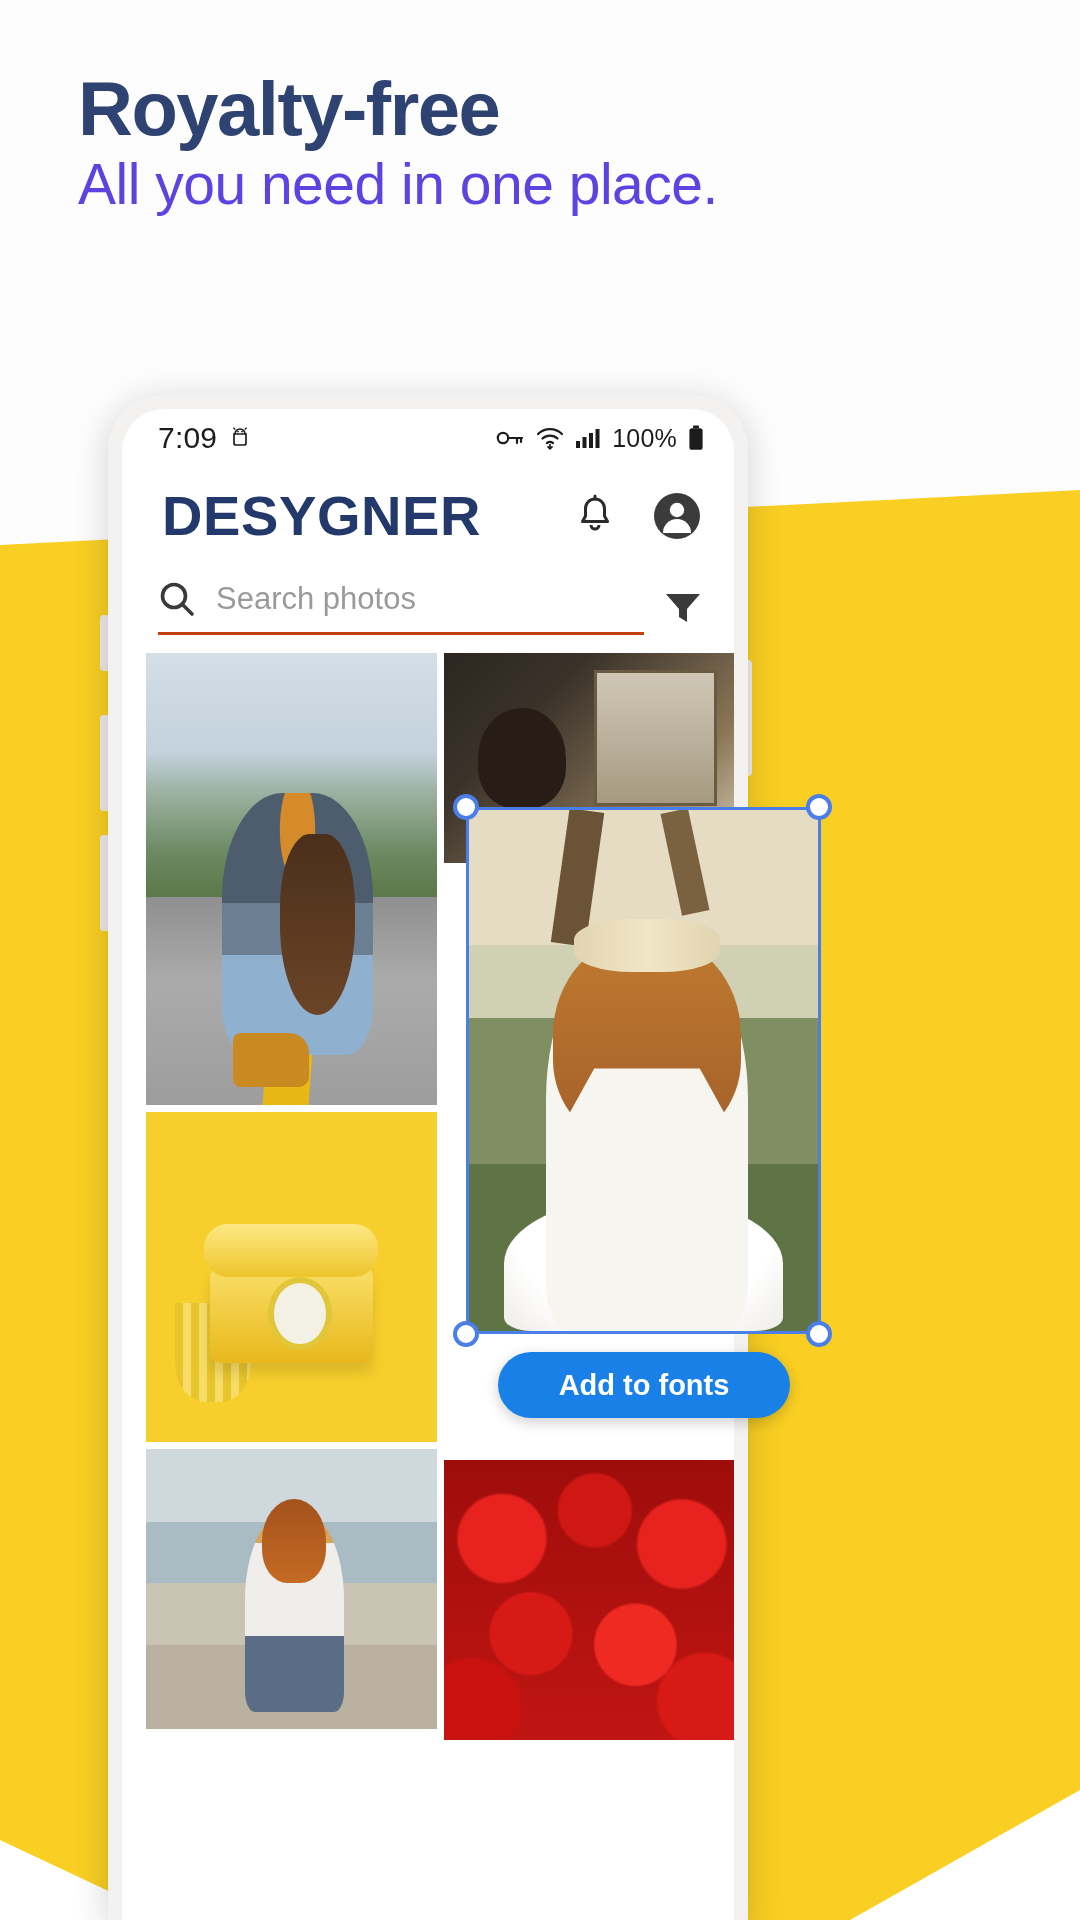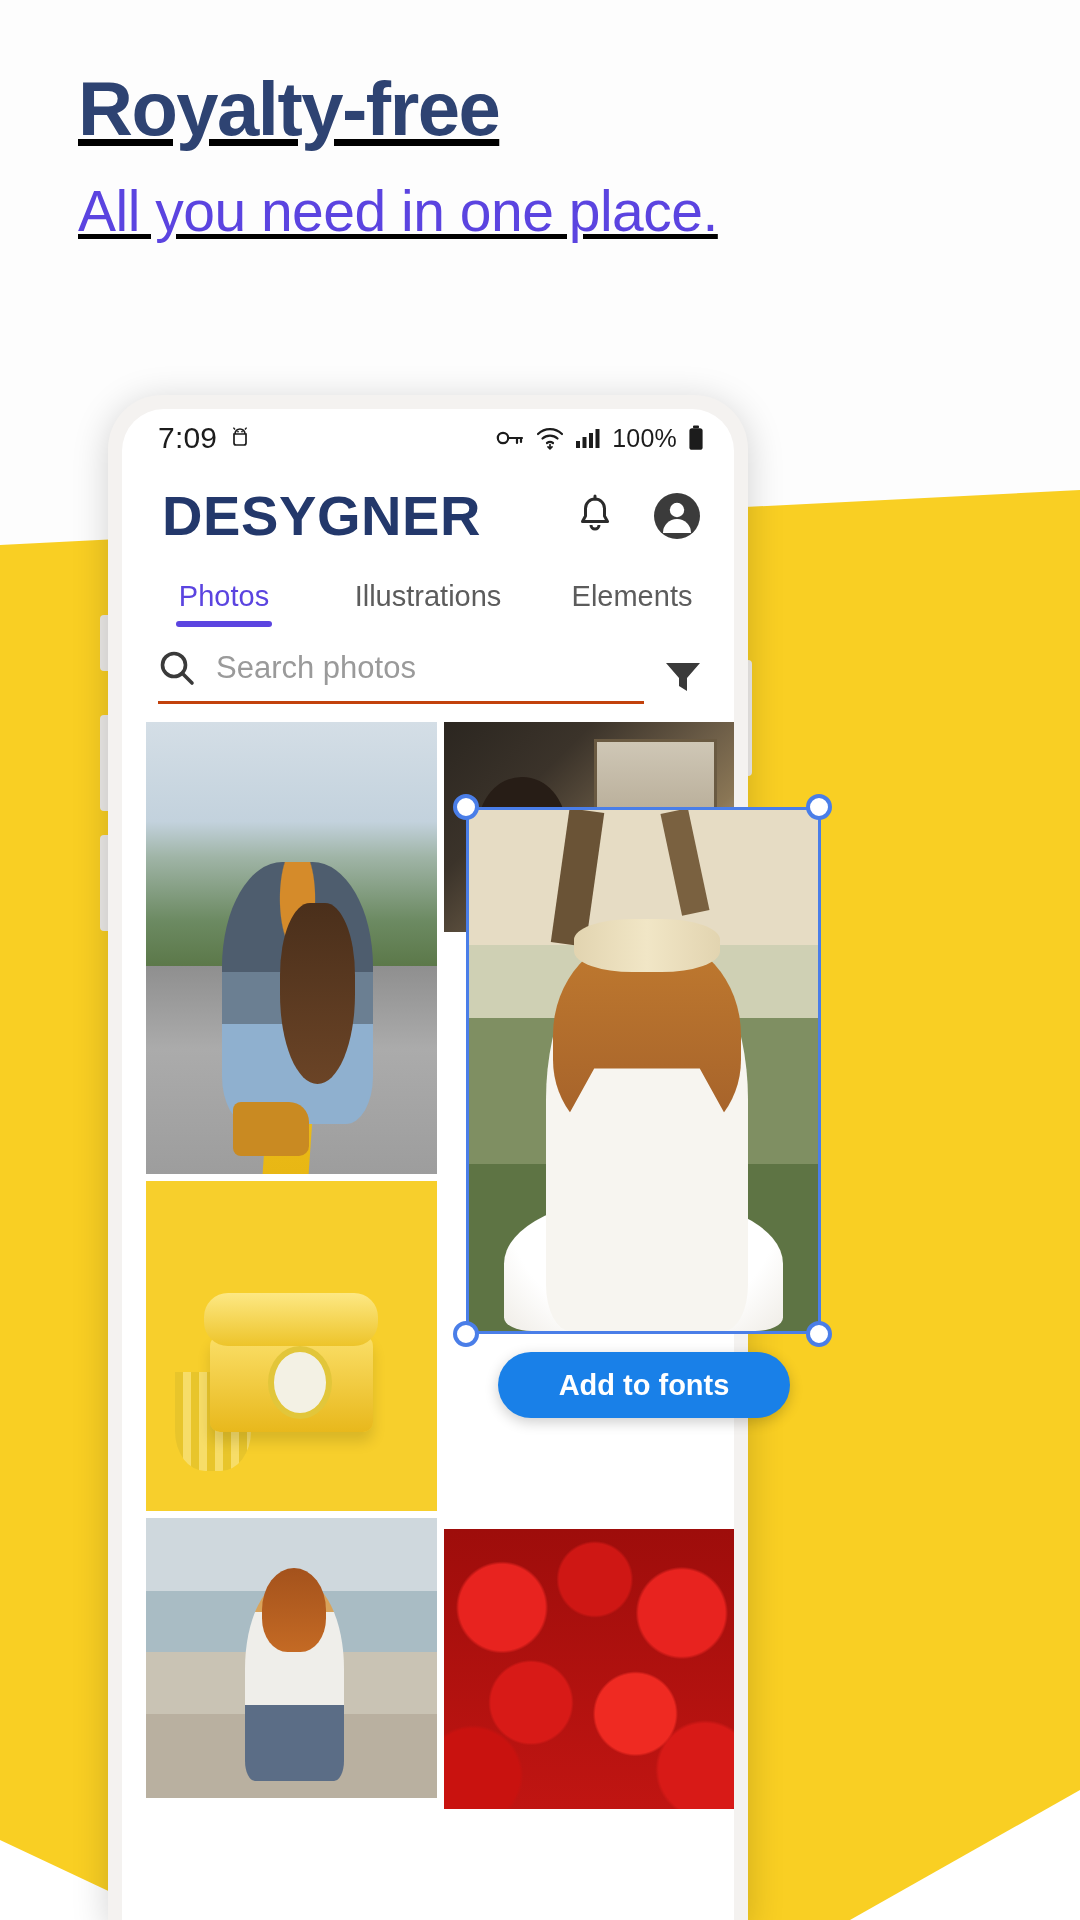--- a/index.html
+++ b/index.html
@@ -43,31 +43,30 @@
     z-index: 0;
   }
 
   
   .hero {
     position: absolute;
     left: 78px;
     top: 70px;
     z-index: 5;
     width: 940px;
-    text-decoration: underline;
   }
   .hero-title {
     font-size: 76px;
     line-height: 78px;
     font-weight: 700;
     color: #2e4372;
     letter-spacing: -1.5px;
   }
   .hero-sub {
-    margin-top: 32px;
+    margin-top: 5px;
     font-size: 57px;
     line-height: 62px;
     font-weight: 400;
     color: #5b44e0;
     letter-spacing: -0.5px;
   }
 
   
   .phone {
     position: absolute;
@@ -426,25 +425,20 @@
         <span>
           <svg width="50" height="50" viewBox="0 0 50 50">
             <circle cx="25" cy="25" r="23" fill="#3b3b3b"></circle>
             <circle cx="25" cy="19" r="7.2" fill="#ffffff"></circle>
             <path d="M11 42 a14 14 0 0 1 28 0 z" fill="#ffffff"></path>
           </svg>
         </span>
       </div>
     </div>
 
-    <div class="tabs">
-      <div class="tab active">Photos</div>
-      <div class="tab">Illustrations</div>
-      <div class="tab">Elements</div>
-    </div>
 
     <div class="searchrow">
       <div class="searchbox">
         <span>
           <svg width="38" height="38" viewBox="0 0 38 38">
             <circle cx="16" cy="16" r="11.5" fill="none" stroke="#3a3a3a" stroke-width="3.6"></circle>
             <path d="M24.5 24.5 L34 34" stroke="#3a3a3a" stroke-width="3.6" stroke-linecap="round"></path>
           </svg>
         </span>
         <span class="search-placeholder">Search photos</span>

